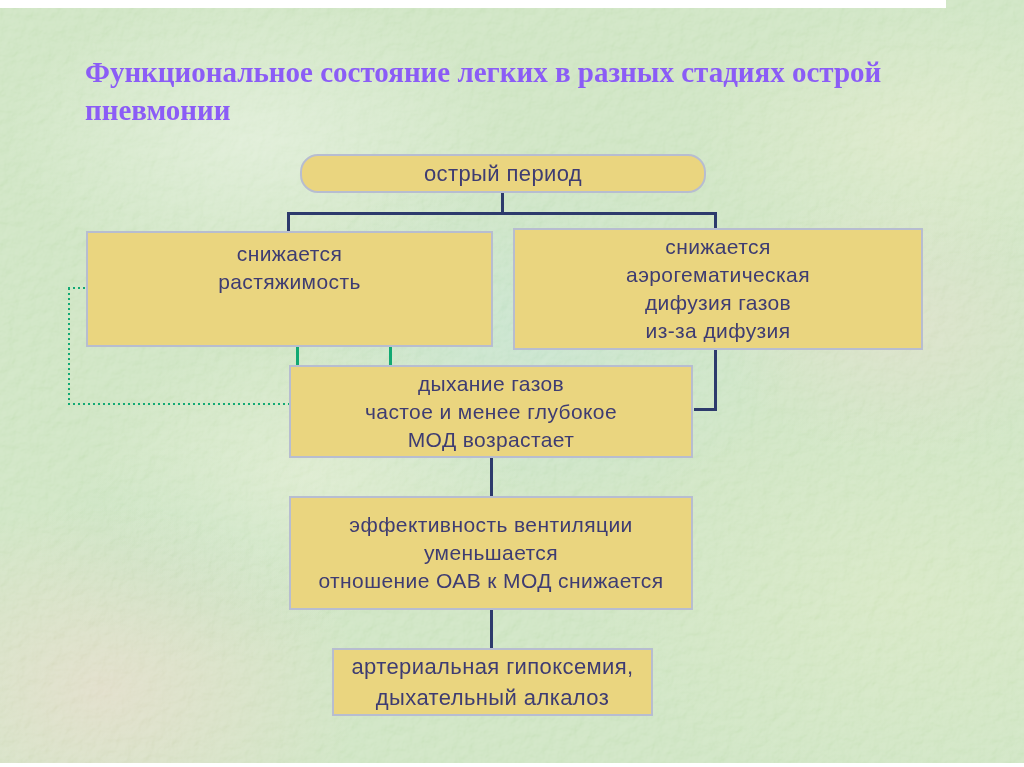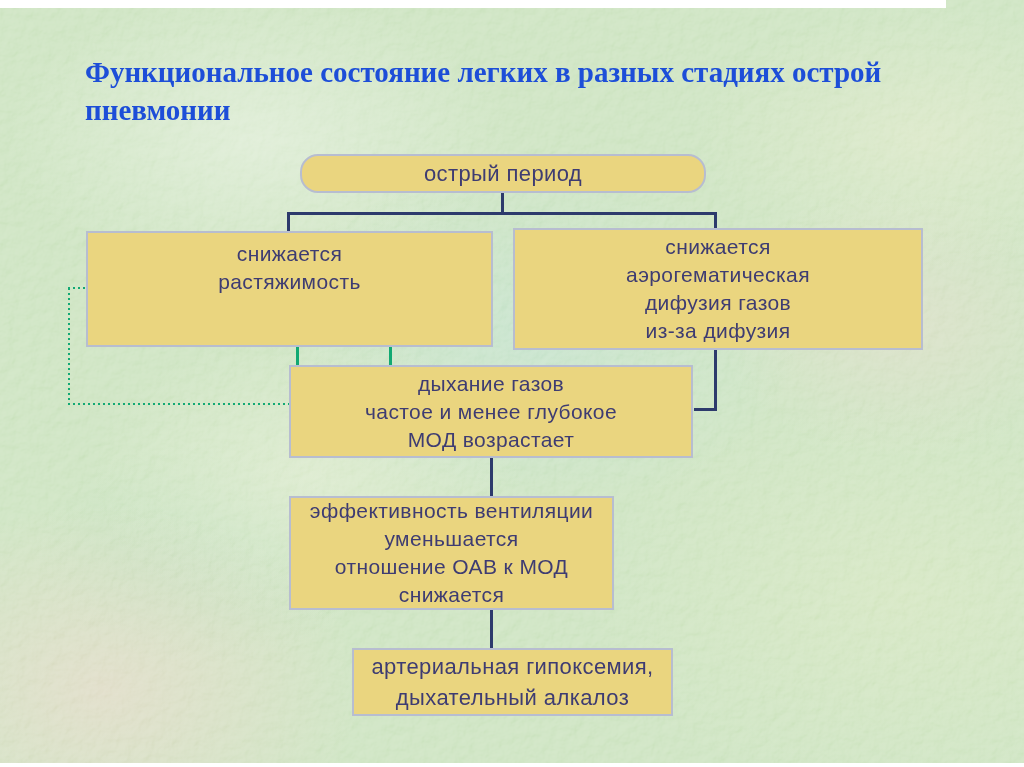--- a/index.html
+++ b/index.html
@@ -28,40 +28,40 @@
   .edge-strip{position:absolute;background:#ffffff;}
   .edge-top{left:0;top:0;width:946px;height:8px;}
   .edge-bottom{left:0;top:763px;width:1024px;height:4px;}
 
   
   .title{
     position:absolute;left:85px;top:53px;width:850px;
     font-family:"Liberation Serif", serif;
     font-weight:bold;
     font-size:29px;line-height:38px;
-    color:#1d4ed8;
+    color:#8b5cf6;
   }
 
   
   .node{
     position:absolute;
     background:#ead57f;
     border:2px solid #b7bdd0;
     box-sizing:border-box;
     color:#3e3c72;
     font-size:21px;line-height:28px;letter-spacing:.4px;
     text-align:center;
     display:flex;flex-direction:column;justify-content:center;
   }
   .node-acute   {left:300px;top:154px;width:406px;height:39px;font-size:22px;border-radius:18px;}
   .node-compl   {left:86px; top:231px;width:407px;height:116px;justify-content:flex-start;padding-top:7px;}
   .node-diff    {left:513px;top:228px;width:410px;height:122px;}
   .node-breath  {left:289px;top:365px;width:404px;height:93px;}
-  .node-vent    {left:289px;top:496px;width:325px;height:114px;align-items:center;}
-  .node-hypox   {left:332px;top:648px;width:321px;height:68px;font-size:22px;line-height:31px;margin-left:20px;}
+  .node-vent    {left:289px;top:496px;width:404px;height:114px;align-items:center;}
+  .node-hypox   {left:332px;top:648px;width:321px;height:68px;font-size:22px;line-height:31px;}
 
   
   .conn{position:absolute;background:#2d3a6c;}
   .c-stem       {left:501px;top:193px;width:3px;height:20px;}
   .c-bar        {left:287px;top:212px;width:430px;height:3px;}
   .c-drop-left  {left:287px;top:212px;width:3px;height:20px;}
   .c-drop-right {left:714px;top:212px;width:3px;height:17px;}
   .c-right-down {left:714px;top:349px;width:3px;height:62px;}
   .c-right-elbow{left:694px;top:408px;width:23px;height:3px;}
   .c-mid-1      {left:490px;top:457px;width:3px;height:40px;}

